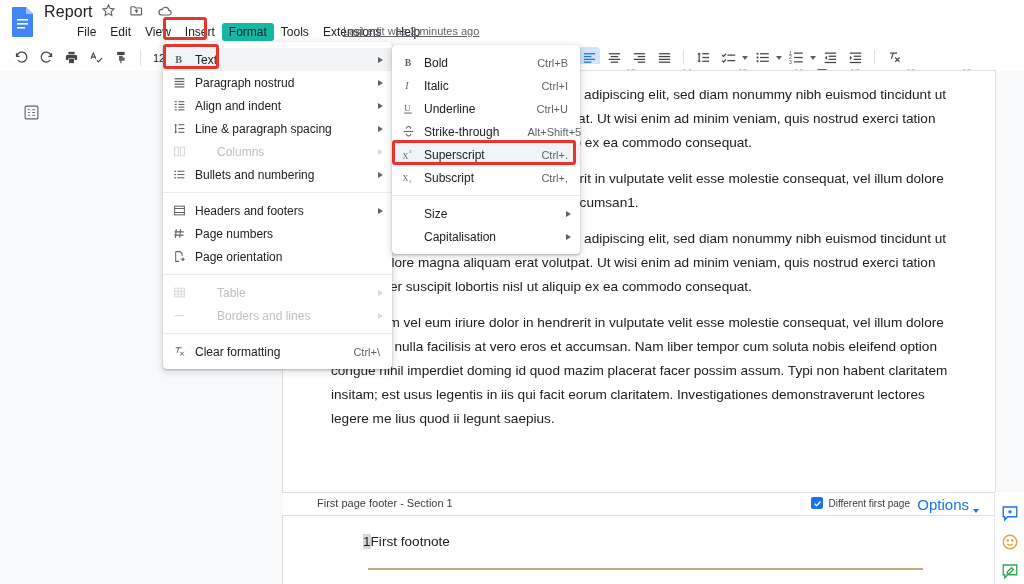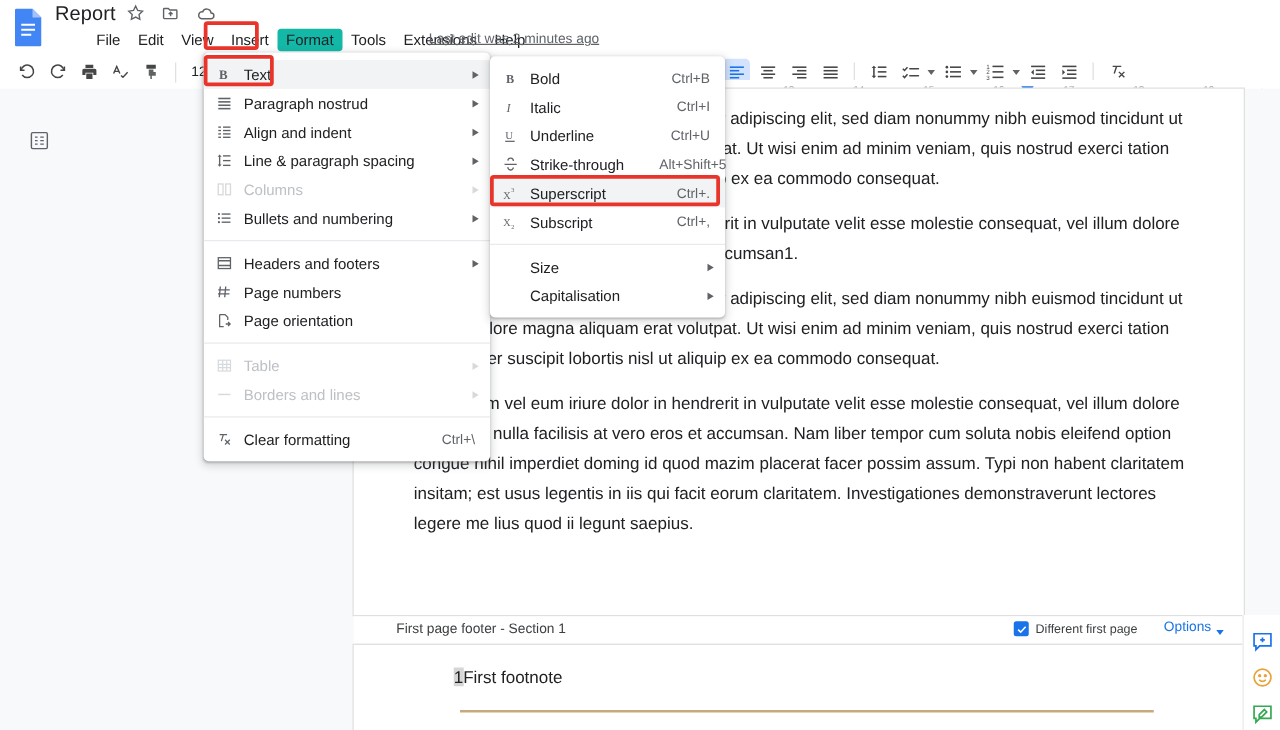--- a/index.html
+++ b/index.html
@@ -50,36 +50,36 @@
   .doc-text { position:absolute; left:48px; top:12px; width:620px; font-family:"Liberation Sans", sans-serif; font-size:13.6px; line-height:24px; color:#202124; }
   .doc-text p { margin:0 0 12px 0; }
 
   
   .footer-sep { position:absolute; left:283px; top:492px; width:712px; height:1px; background:#e0e0e0; }
   .footer-bar { position:absolute; left:283px; top:493px; width:712px; height:23px; background:#fff; border-bottom:1px solid #e6e6e6;}
   .footer-label { position:absolute; left:7px; top:4px; font-size:11px; color:#3c4043;margin-left:27px; }
   .diff-first { position:absolute; right:85px; top:4px; display:flex; align-items:center; gap:5px; font-size:10px; color:#3c4043; cursor:pointer; }
   .chk { width:12px; height:12px; border-radius:2px; background:#1a73e8; display:flex; align-items:center; justify-content:center; }
   .chk svg { display:block; }
-  .options-btn { position:absolute; right:16px; top:3px; display:flex; align-items:flex-end; gap:4px; font-size:11px; color:#1a73e8; cursor:pointer; }
+  .options-btn { position:absolute; right:16px; top:3px; display:flex; align-items:flex-end; gap:4px; font-size:15px; color:#1a73e8; cursor:pointer; }
   .caret-blue { width:0;height:0;border-left:3px solid transparent;border-right:3px solid transparent;border-top:4px solid #1a73e8; }
 
   .footer-page { position:absolute; left:283px; top:516px; width:712px; height:68px; background:#fff; box-shadow:0 0 0 1px #e0e0e0; }
   .fn-text { position:absolute; left:80px; top:16px; font-size:13.6px; color:#202124; line-height:20px; white-space:nowrap;}
   .fn-num { background:#d6d6d6; padding:0 0px; }
   .fn-rule { position:absolute; left:85px; top:52px; width:555px; height:2px; background:#c7a97b; }
 
   
   .rail { position:absolute; right:0; top:492px; width:30px; height:92px; background:#fff; border-left:1px solid #e8eaed; }
   .rail-btn { position:absolute; left:5px; width:20px; height:20px; display:flex; align-items:center; justify-content:center; cursor:pointer; }
 
   
   .menu { position:absolute; background:#fff; box-shadow:0 2px 6px 2px rgba(60,64,67,.15), 0 1px 2px rgba(60,64,67,.3); border-radius:4px; padding:6px 0; z-index:40;}
   .menu-row { position:relative; display:flex; align-items:center; height:23px; padding:0 12px 0 10px; font-size:12px; color:#202124; cursor:pointer; white-space:nowrap;}
-  .menu-row.disabled { color:#bdc1c6; cursor:default; }
+  .menu-row.disabled { color:#bdc1c6; cursor:default;gap:22px; }
   .menu-row.hl { background:#f1f3f4; }
   .mi-icon { width:22px; min-width:22px; height:16px; display:flex; align-items:center; justify-content:flex-start; color:#5f6368; }
   .mi-icon svg { display:block; }
   .mi-icon.dis { color:#d7dadd; }
   .mi-label { flex:1; }
   .mi-short { color:#5f6368; font-size:11px; margin-left:28px;text-align:right; }
   .mi-arrow { position:absolute; right:9px; top:9px; width:0;height:0;border-top:3.5px solid transparent;border-bottom:3.5px solid transparent;border-left:5px solid #5f6368; }
   .mi-arrow.dis { border-left-color:#d7dadd; }
   .mdiv { height:1px; background:#e8eaed; margin:6px 0; }
 

